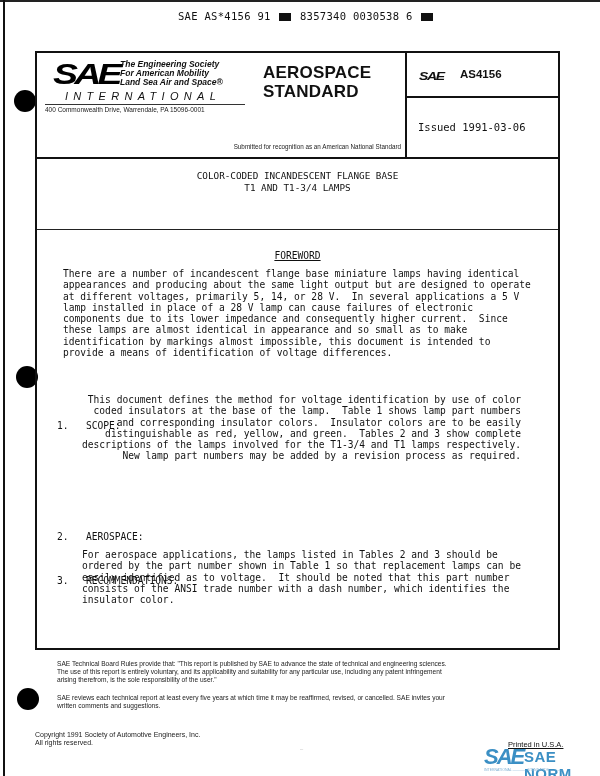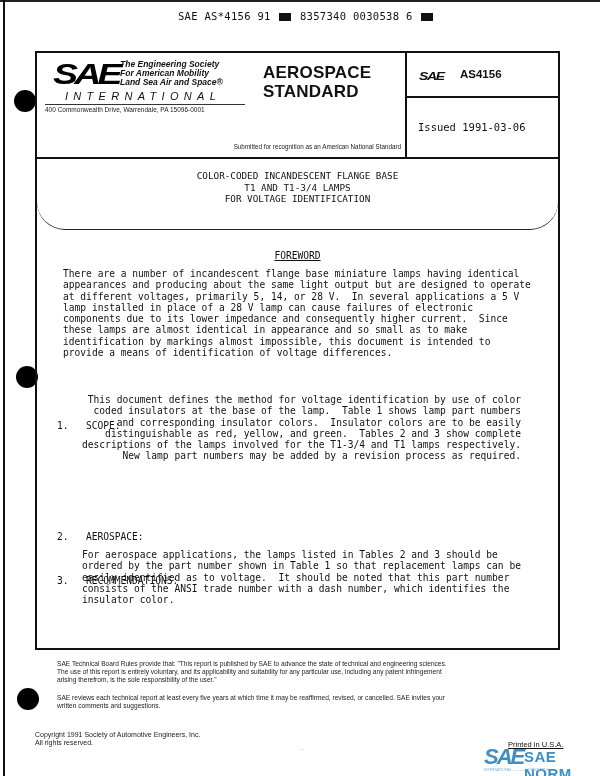--- a/index.html
+++ b/index.html
@@ -51,21 +51,21 @@
     }
 
     .sae-mini {
       position: absolute; left: 12px; top: 18px; font-weight: bold; font-style: italic; font-size: 10px; letter-spacing: -1px;
       transform: scaleX(1.4); transform-origin: left top; color: #111;
     }
     .doc-number { position: absolute; left: 53px; top: 15px; font-size: 11.5px; font-weight: bold; color: #111; }
     .issued { position: absolute; left: 11px; top: 9px; font-family: "DejaVu Sans Mono", monospace; font-size: 10.5px; color: #111; }
 
     
-    .title-block { position: absolute; left: 0; top: 106px; width: 521px; height: 70px; border-bottom: 1px solid #222; border-radius: 28px; }
+    .title-block { position: absolute; left: 0; top: 106px; width: 521px; height: 70px; border-bottom: 1px solid #222; }
     .title-lines {
       position: absolute; left: 0; top: 11px; width: 521px; text-align: center;
       font-family: "DejaVu Sans Mono", monospace; font-size: 9.3px; line-height: 11.5px; color: #111;
     }
 
     
     .mono { font-family: "DejaVu Sans Mono", monospace; font-size: 9.6px; line-height: 11.3px; color: #111; }
     .foreword-title { position: absolute; left: 0; top: 197px; width: 521px; text-align: center; text-decoration: underline; }
     .para { position: absolute; white-space: pre; margin-left: 8px; }
     .p-foreword { left: 18px; top: 215px; }
@@ -122,21 +122,20 @@
       <div class="hdr-right-bot">
         <span class="issued">Issued 1991-03-06</span>
       </div>
     </div>
   </div>
 
   <div class="title-block">
     <div class="title-lines">
       <div>COLOR-CODED INCANDESCENT FLANGE BASE</div>
       <div>T1 AND T1-3/4 LAMPS</div>
-      <div>FOR VOLTAGE IDENTIFICATION</div>
     </div>
   </div>
 
   <div class="foreword-title mono">FOREWORD</div>
   <div class="para mono p-foreword">There are a number of incandescent flange base miniature lamps having identical
 appearances and producing about the same light output but are designed to operate
 at different voltages, primarily 5, 14, or 28 V.  In several applications a 5 V
 lamp installed in place of a 28 V lamp can cause failures of electronic
 components due to its lower impedance and consequently higher current.  Since
 these lamps are almost identical in appearance and so small as to make

